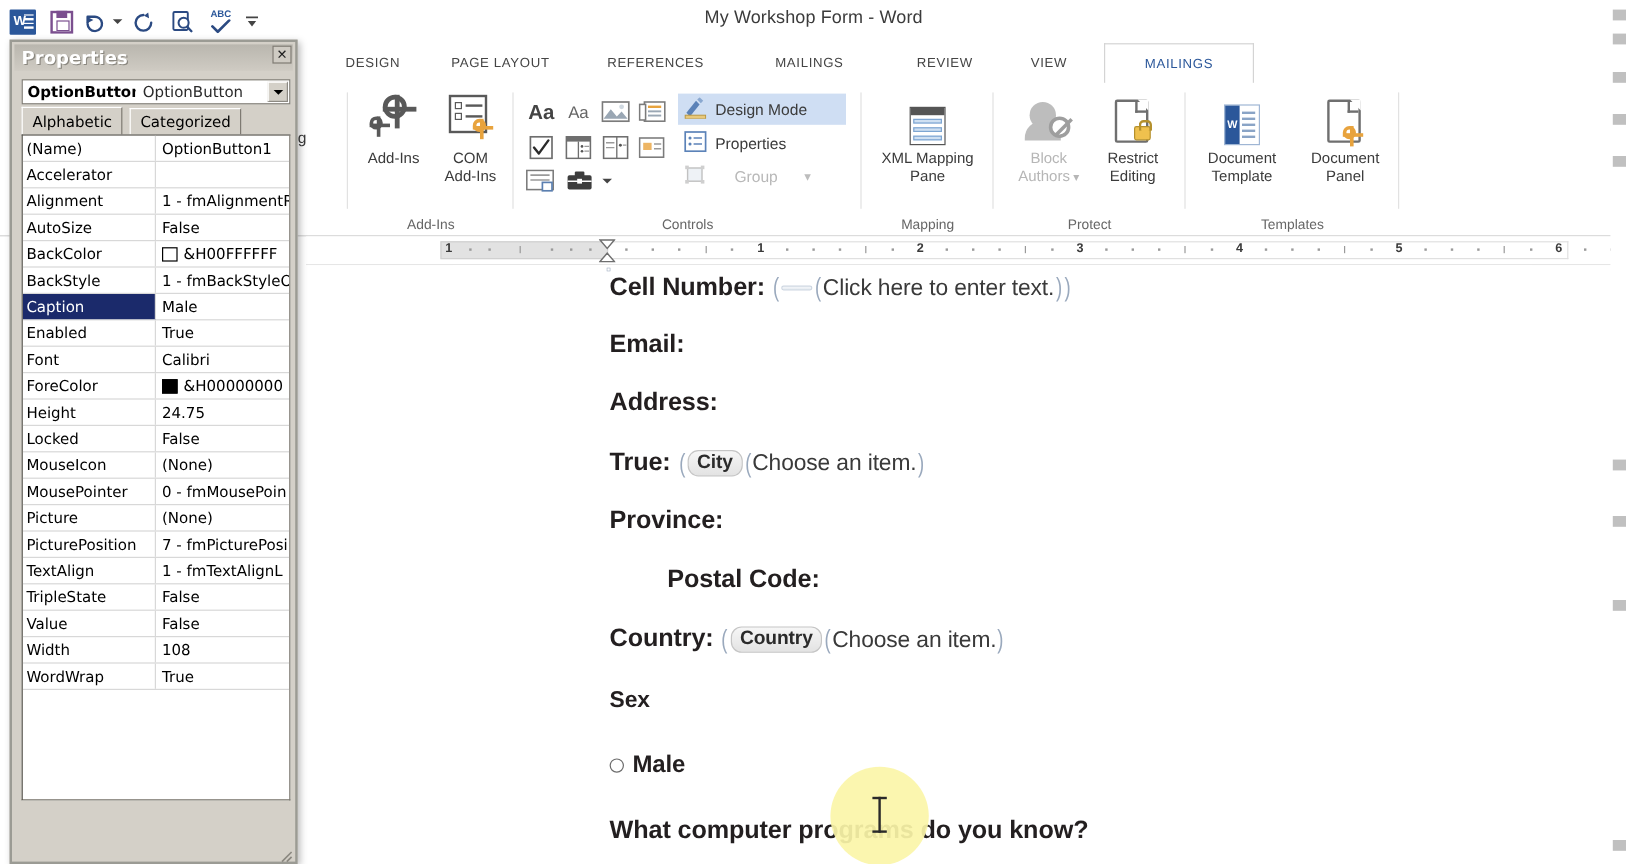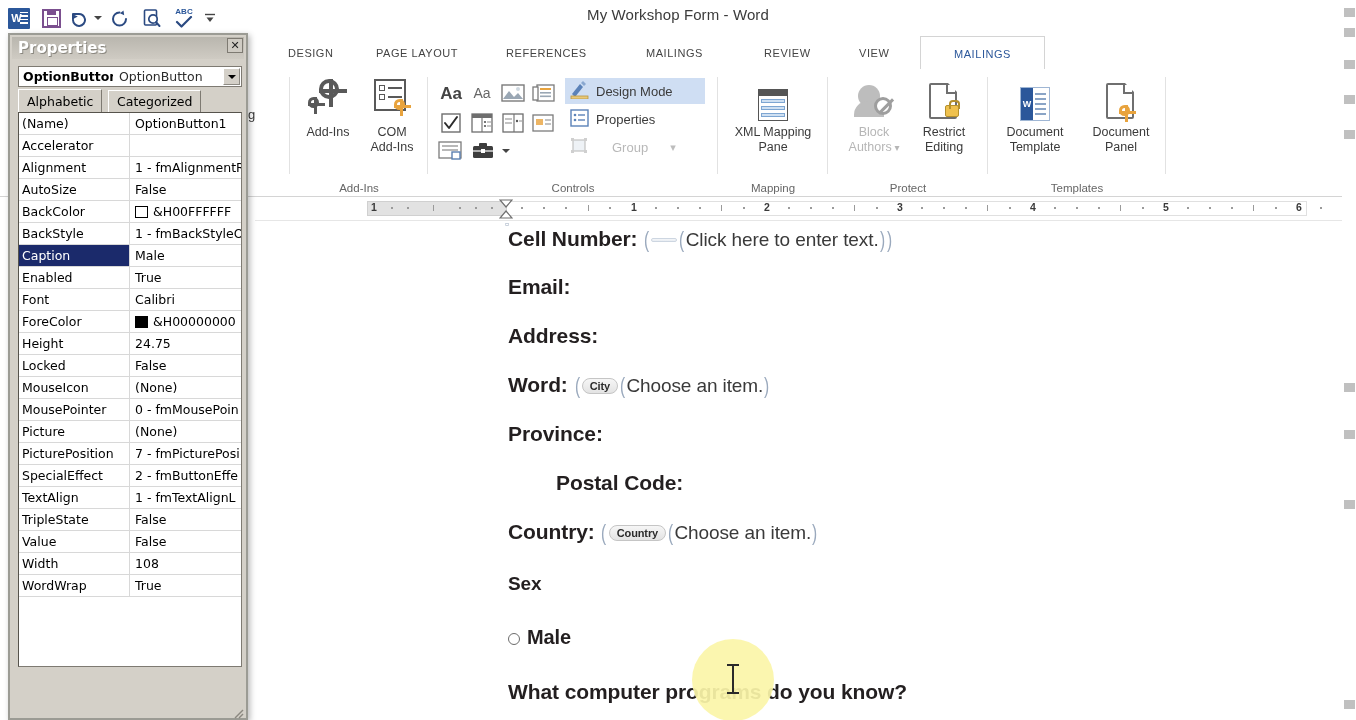--- a/index.html
+++ b/index.html
@@ -140,21 +140,21 @@
   .docline {
     position:absolute; left:0; font-size:21px; color:#231f20;
     font-family:"Liberation Sans", sans-serif; white-space:nowrap;
     letter-spacing:-0.1px;
   }
   .bold { font-weight:bold; }
   .cc-tag {
     display:inline-block; vertical-align:middle;
     background:linear-gradient(#f6f6f6,#e3e3e3);
     border:1px solid #c5c5c5; border-radius:9px;
-    font-size:11px; font-weight:bold; color:#2b2b2b;
+    font-size:16px; font-weight:bold; color:#2b2b2b;
     padding:1px 7px; margin:0 1px;
   }
   .cc-tag.blank { color:transparent; padding:1px 12px; background:linear-gradient(#f4f6f9,#e7ecf2); border-color:#cdd6e1;}
   .cc-brk {
     display:inline-block; vertical-align:middle; color:#9aa9bd;
     font-size:22px; font-weight:300; margin:0 0px; transform:scaleX(0.7);
   }
   .cc-text { color:#3a3a3a; font-size:19px; }
   .radio-ctl {
     display:inline-block; width:12px; height:12px; border-radius:50%;
@@ -640,21 +640,21 @@
           <span>
             <span class="cc-brk">(</span><span class="cc-tag blank"></span><span class="cc-brk">(</span><span class="cc-text">Click here to enter text.</span><span class="cc-brk">)</span><span class="cc-brk">)</span>
           </span>
         </div>
 
         <div class="docline bold" style="top:54px;left:131px;">Email:</div>
 
         <div class="docline bold" style="top:103px;left:131px;">Address:</div>
 
         <div class="docline" style="top:152px;left:131px;">
-          <span class="bold">Word:</span>
+          <span class="bold">True:</span>
           <span>
             <span class="cc-brk">(</span><span class="cc-tag">City</span><span class="cc-brk">(</span><span class="cc-text">Choose an item.</span><span class="cc-brk">)</span>
           </span>
         </div>
 
         <div class="docline bold" style="top:201px;left:131px;">Province:</div>
 
         <div class="docline bold" style="top:250px;left:131px;margin-left:48px;">Postal Code:</div>
 
         <div class="docline" style="top:299px;left:131px;">
@@ -774,24 +774,20 @@
         </div>
         <div class="grow">
           <div class="gname">Picture</div>
           <div class="gval">(None)</div>
         </div>
         <div class="grow">
           <div class="gname">PicturePosition</div>
           <div class="gval">7 - fmPicturePosi</div>
         </div>
         <div class="grow">
-          <div class="gname">SpecialEffect</div>
-          <div class="gval">2 - fmButtonEffe</div>
-        </div>
-        <div class="grow">
           <div class="gname">TextAlign</div>
           <div class="gval">1 - fmTextAlignL</div>
         </div>
         <div class="grow">
           <div class="gname">TripleState</div>
           <div class="gval">False</div>
         </div>
         <div class="grow">
           <div class="gname">Value</div>
           <div class="gval">False</div>

